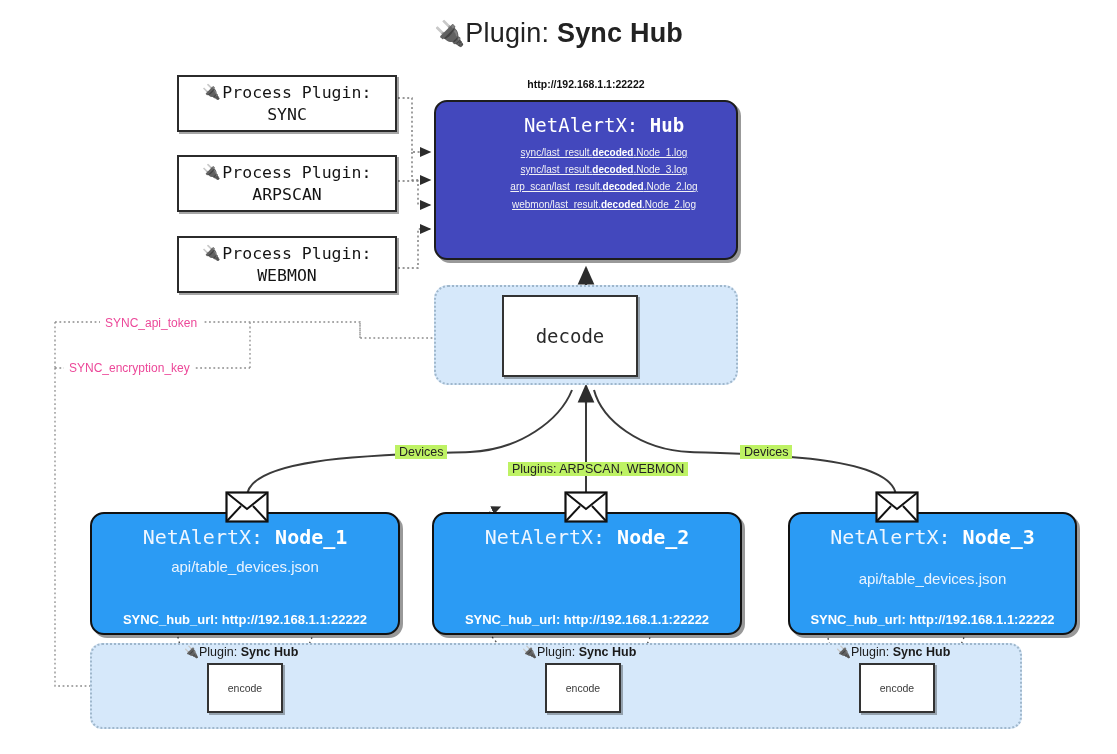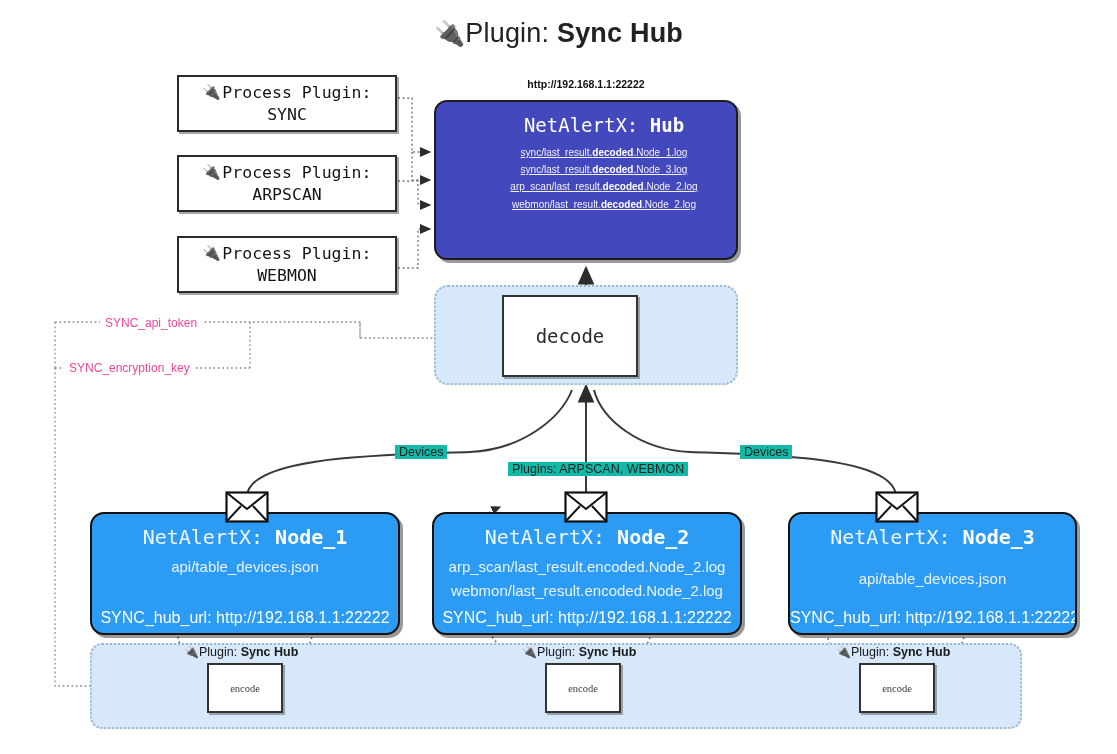--- a/index.html
+++ b/index.html
@@ -112,21 +112,21 @@
     font-size: 19px;
     color: #2a2a2a;
     box-sizing: border-box;
   }
 
   
   .edge-label {
     position: absolute;
     font-size: 12.5px;
     color: #222;
-    background: #14b8a6;
+    background: #bef264;
     padding: 0 4px;
     white-space: nowrap;
   }
   .key-label {
     position: absolute;
     font-size: 12px;
     color: #ec4899;
     background: #ffffff;
     padding: 0 5px;
     white-space: nowrap;
@@ -159,22 +159,22 @@
     text-align: center;
     font-size: 15px;
     line-height: 1.62;
     color: #eaf4ff;
     white-space: nowrap;
   }
   .node-foot {
     position: absolute;
     left: 0; right: 0; bottom: 6px;
     text-align: center;
-    font-size: 16px;
-    font-weight: 400;
+    font-size: 13px;
+    font-weight: 700;
     color: #ffffff;
     white-space: nowrap;
   }
   .node1 { left: 90px;  width: 310px; }
   .node2 { left: 432px; width: 310px; }
   .node3 { left: 788px; width: 289px; }
 
   
   .envelope { position: absolute; width: 44px; height: 32px; }
 
@@ -189,21 +189,21 @@
     box-sizing: border-box;
   }
   .encode-box {
     position: absolute;
     top: 663px;
     width: 76px; height: 50px;
     background: #ffffff;
     border: 2px solid #333;
     box-shadow: 2px 2px 0 0 rgba(0,0,0,.3);
     display: flex; align-items: center; justify-content: center;
-    font-family: Liberation Serif, serif;
+    font-family: Liberation Sans, sans-serif;
     font-size: 10.5px;
     color: #3a3a3a;
     box-sizing: border-box;
   }
   .encode-cap {
     position: absolute;
     top: 645px;
     font-size: 12.5px;
     color: #1a1a1a;
     white-space: nowrap;
@@ -332,24 +332,20 @@
     <div class="node-lines">
       <div class="node-line">api/table_devices.json</div>
     </div>
     <div class="node-foot">SYNC_hub_url: http://192.168.1.1:22222</div>
   </div>
 
   <div class="node node2">
     <div class="node-title">
       <span>NetAlertX: </span><span class="b">Node_2</span>
     </div>
-    <div class="node-lines">
-      <div class="node-line">arp_scan/last_result.encoded.Node_2.log</div>
-      <div class="node-line">webmon/last_result.encoded.Node_2.log</div>
-    </div>
     <div class="node-foot">SYNC_hub_url: http://192.168.1.1:22222</div>
   </div>
 
   <div class="node node3">
     <div class="node-title">
       <span>NetAlertX: </span><span class="b">Node_3</span>
     </div>
     <div class="node-lines" style="margin-top:18px;">
       <div class="node-line">api/table_devices.json</div>
     </div>

